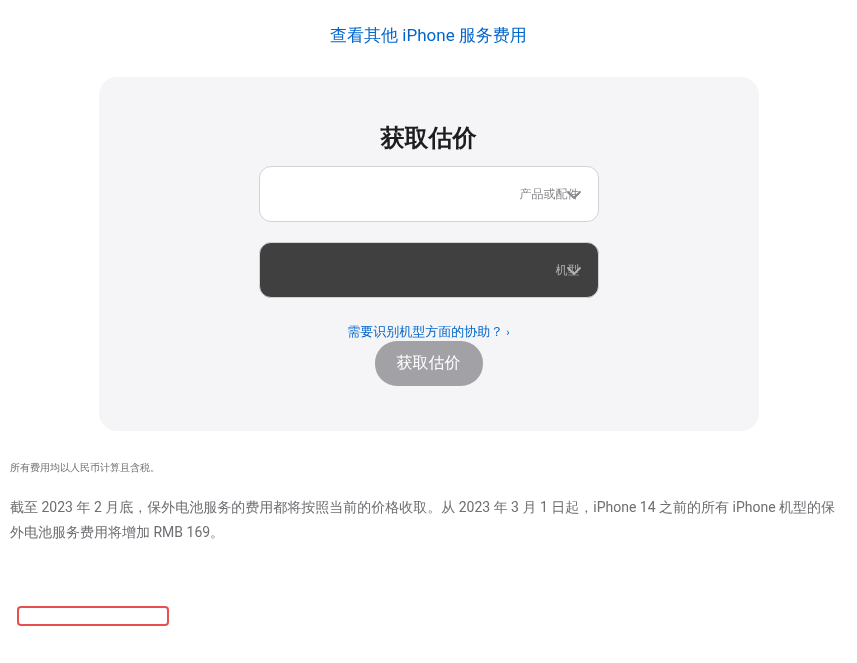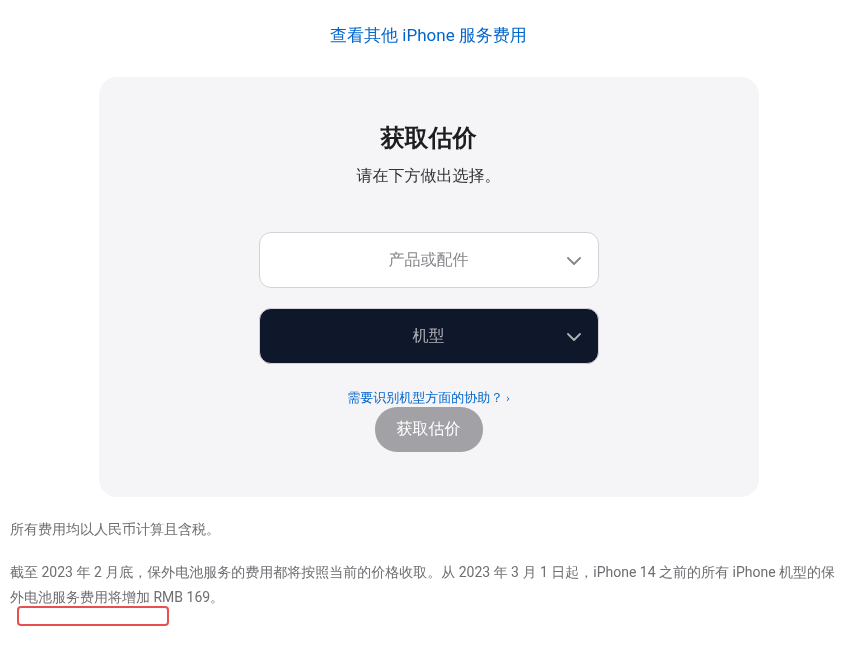--- a/index.html
+++ b/index.html
@@ -49,29 +49,29 @@
       width: 340px;
       margin: 0 auto 20px auto;
     }
     .select {
       width: 100%;
       height: 56px;
       border: 1px solid #d2d2d7;
       border-radius: 12px;
       background: #fff;
       padding: 0 18px;
-      font-size: 16px;
+      font-size: 12px;
       color: #86868b;
       appearance: none;
       -webkit-appearance: none;
       cursor: pointer;
-      text-align: center;
+      text-align: right;
     }
     .select:disabled {
-      background: #0f172a;
+      background: #404040;
       color: #b0b0b5;
       cursor: not-allowed;
     }
     .chevron {
       position: absolute;
       right: 18px;
       top: 50%;
       transform: translateY(-50%);
       pointer-events: none;
       color: #86868b;
@@ -92,23 +92,23 @@
       display: inline-block;
       background: #a1a1a6;
       color: #fff;
       border: none;
       border-radius: 22px;
       padding: 12px 22px;
       font-size: 16px;
       cursor: not-allowed;
     }
     .footer-note {
-      margin: 20px 10px 0 10px;
+      margin: 28px 10px 0 10px;
       color: #6e6e73;
-      font-size: 14px;
+      font-size: 10px;
       line-height: 1.8;
     }
     .footer-paragraph {
       margin: 18px 10px 0 10px;
       color: #6e6e73;
       font-size: 14px;
       line-height: 1.8;
       position: relative;
     }
     .highlight-box {
@@ -124,21 +124,20 @@
   </style>
 </head>
 <body>
 
 <div class="top-link">
   <a href="#">查看其他 iPhone 服务费用</a>
 </div>
 
 <div class="card">
   <h2 class="card-title">获取估价</h2>
-  <p class="card-subtitle">请在下方做出选择。</p>
 
   <div class="select-wrapper">
     <button class="select">产品或配件</button>
     <span class="chevron">
       <svg width="14" height="8" viewBox="0 0 14 8">
           <path d="M1 1 L7 7 L13 1" stroke="#86868b" stroke-width="1.8" fill="none" stroke-linecap="round" stroke-linejoin="round"></path>
         </svg>
     </span>
   </div>
 

